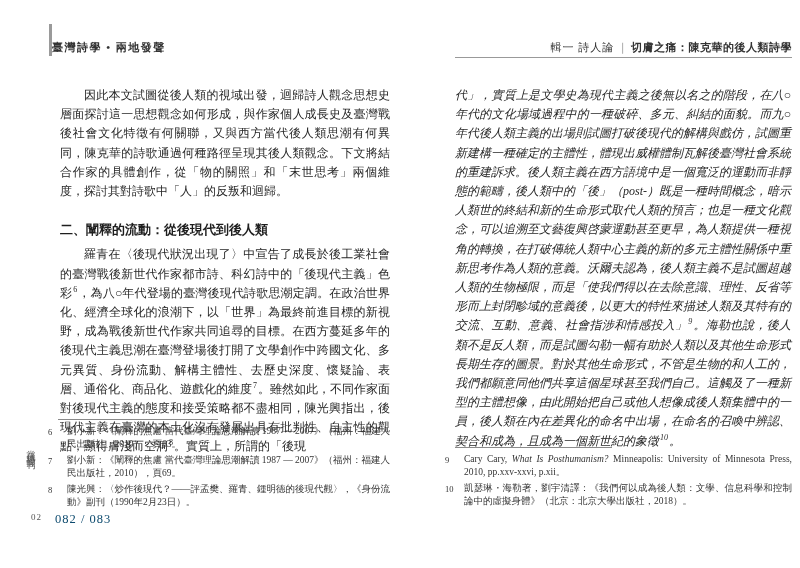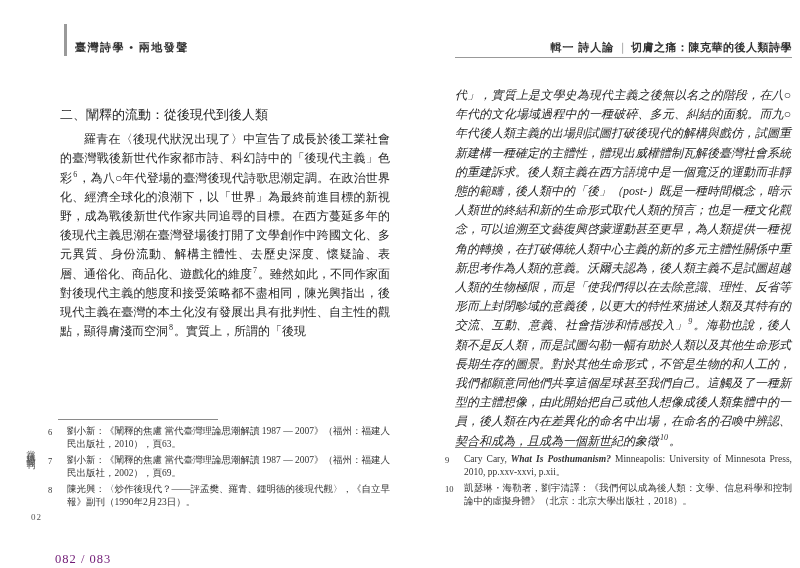--- a/index.html
+++ b/index.html
@@ -8,84 +8,83 @@
     width: 800px; height: 568px;
     font-family: "Liberation Serif", serif;
     color: #222;
     position: relative;
     overflow: hidden;
   }
   .spread { position: absolute; inset: 0; background: #fff; }
 
   
   .lp-header {
-    position: absolute; left: 64px; top: 24px;
-    display: flex; align-items: flex-end; gap: 8px;
+    position: absolute; left: 49px; top: 24px;
+    display: flex; align-items: flex-end; 
     height: 32px;
     text-align: right;
   }
   .lp-header .vbar { width: 3px; height: 32px; background: #9a9a9a; }
   .lp-header-text {
     font-weight: bold; font-size: 11px; letter-spacing: 1.5px;
     color: #333; padding-bottom: 1px; white-space: nowrap;
   }
   .lp-body {
     position: absolute; left: 60px; top: 86px; width: 330px;
     font-size: 12px; line-height: 19.2px;
     text-align: justify; text-justify: inter-ideograph;
     color: #262626;
   }
   .para-indent { text-indent: 2em; }
   .section-heading {
-    font-weight: normal; font-size: 13px; color: #1e1e1e;
+    font-weight: bold; font-size: 13px; color: #1e1e1e;
     margin: 19px 0 6px 0; text-indent: 0;
   }
   sup.fnref {
     font-size: 8px; vertical-align: super; line-height: 0;
     margin: 0 1px; color: #262626;
   }
   .fn-rule {
     position: absolute; height: 1px; background: #8a8a8a;
   }
   .fn-rule-left { left: 58px; top: 419px; width: 160px; }
   .fn-rule-right { left: 455px; top: 447px; width: 157px; }
   .footnotes {
     position: absolute; font-size: 9.5px; line-height: 13px;
     color: #333; text-align: justify;
   }
   .footnotes-left { left: 48px; top: 425px; width: 342px; }
   .footnotes-right { left: 445px; top: 453px; width: 347px; }
   .fn-row { display: flex; margin-bottom: 3px; }
   .fn-num { width: 19px; flex: 0 0 19px; font-size: 8.5px; padding-top: 1px; }
   .fn-text { flex: 1; }
-  .fn-text i { font-style: italic; font-weight: bold; }
+  .fn-text i { font-style: italic; }
 
   .sidebar-series {
     position: absolute; left: 24px; top: 443px;
     writing-mode: vertical-rl; text-orientation: upright;
     font-size: 9px; letter-spacing: 2px; color: #555;
     font-family: "Liberation Serif", serif;
   }
   .sidebar-volume {
     position: absolute; left: 31px; top: 512px;
     font-size: 9px; color: #555; letter-spacing: 1px;
   }
   .page-numbers {
     position: absolute; left: 55px; top: 512px;
-    font-size: 12.5px; color: #701a75; letter-spacing: 1px;
+    font-size: 12.5px; color: #0c4a6e; letter-spacing: 1px;
     font-family: "Liberation Serif", serif;
-    margin-top: 40px;
   }
 
   
   .rp-header {
     position: absolute; left: 440px; top: 40px; width: 352px;
     text-align: right; font-size: 11px; color: #333; white-space: nowrap;
   }
-  .rp-header .section { font-weight: bold; letter-spacing: 1px; }
+  .rp-header .section { font-weight: normal; letter-spacing: 1px; }
   .rp-header .sep { color: #888; margin: 0 3px; font-weight: normal; }
   .rp-header .title { font-weight: bold; letter-spacing: 0.5px; }
   .rp-header-rule {
     position: absolute; left: 455px; top: 57px; width: 337px;
     height: 1px; background: #999;
   }
   .rp-body {
     position: absolute; left: 455px; top: 86px; width: 336px;
     font-size: 12px; line-height: 19.2px;
     text-align: justify; text-justify: inter-ideograph;
@@ -97,40 +96,41 @@
 <body>
 
 <div class="spread">
 
   <div class="lp-header">
     <div class="vbar"></div>
     <div class="lp-header-text">臺灣詩學 • 兩地發聲</div>
   </div>
 
   <div class="lp-body">
+    <p class="para-indent">因此本文試圖從後人類的視域出發，迴歸詩人觀念思想史層面探討這一思想觀念如何形成，與作家個人成長史及臺灣戰後社會文化特徵有何關聯，又與西方當代後人類思潮有何異同，陳克華的詩歌通過何種路徑呈現其後人類觀念。下文將結合作家的具體創作，從「物的關照」和「末世思考」兩個維度，探討其對詩歌中「人」的反叛和迴歸。</p>
 
     <h2 class="section-heading">二、闡釋的流動：從後現代到後人類</h2>
 
     <p class="para-indent"><span>羅青在〈後現代狀況出現了〉中宣告了成長於後工業社會的臺灣戰後新世代作家都市詩、科幻詩中的「後現代主義」色彩</span><sup class="fnref">6</sup><span>，為八○年代登場的臺灣後現代詩歌思潮定調。在政治世界化、經濟全球化的浪潮下，以「世界」為最終前進目標的新視野，成為戰後新世代作家共同追尋的目標。在西方蔓延多年的後現代主義思潮在臺灣登場後打開了文學創作中跨國文化、多元異質、身份流動、解構主體性、去歷史深度、懷疑論、表層、通俗化、商品化、遊戲化的維度</span><sup class="fnref">7</sup><span>。雖然如此，不同作家面對後現代主義的態度和接受策略都不盡相同，陳光興指出，後現代主義在臺灣的本土化沒有發展出具有批判性、自主性的觀點，顯得膚淺而空洞</span><sup class="fnref">8</sup><span>。實質上，所謂的「後現</span></p>
   </div>
 
   <div class="fn-rule fn-rule-left"></div>
 
   <div class="footnotes footnotes-left">
     <div class="fn-row">
       <span class="fn-num">6</span>
       <span class="fn-text">劉小新：《闡釋的焦慮 當代臺灣理論思潮解讀 1987 — 2007》（福州：福建人民出版社，2010），頁63。</span>
     </div>
     <div class="fn-row">
       <span class="fn-num">7</span>
-      <span class="fn-text">劉小新：《闡釋的焦慮 當代臺灣理論思潮解讀 1987 — 2007》（福州：福建人民出版社，2002），頁69。</span>
+      <span class="fn-text">劉小新：《闡釋的焦慮 當代臺灣理論思潮解讀 1987 — 2007》（福州：福建人民出版社，2010），頁69。</span>
     </div>
     <div class="fn-row">
       <span class="fn-num">8</span>
-      <span class="fn-text">陳光興：〈炒作後現代？——評孟樊、羅青、鍾明德的後現代觀〉，《自立早報》副刊（1990年2月23日）。</span>
+      <span class="fn-text">陳光興：〈炒作後現代？——評孟樊、羅青、鍾明德的後現代觀〉，《身份流動》副刊（1990年2月23日）。</span>
     </div>
   </div>
 
   <div class="sidebar-series">當代詩學叢刊</div>
   <div class="sidebar-volume">02</div>
   <div class="page-numbers">082 / 083</div>
 
   <div class="rp-header">
     <span class="section">輯一 詩人論</span><span class="sep">｜</span><span class="title">切膚之痛：陳克華的後人類詩學</span>
   </div>

